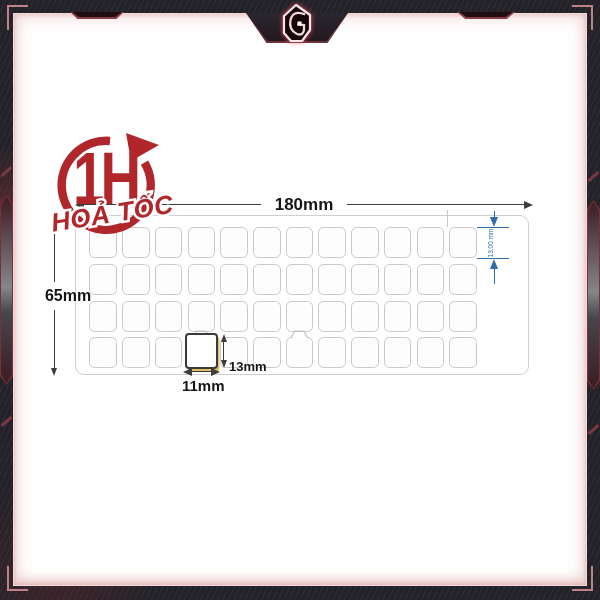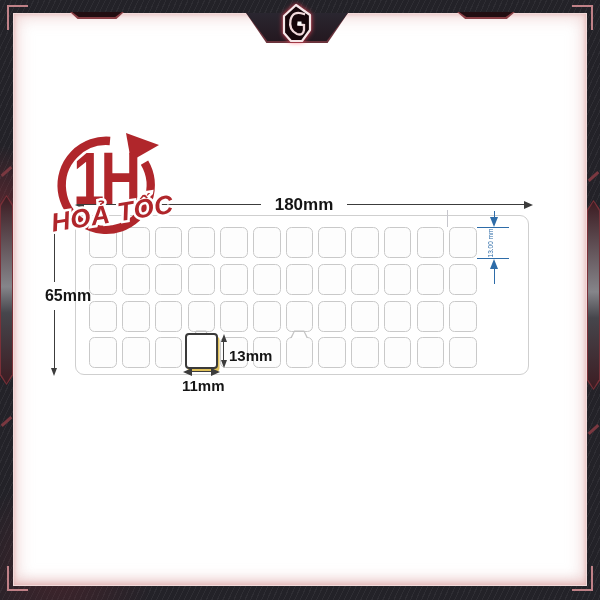--- a/index.html
+++ b/index.html
@@ -54,21 +54,21 @@
   .tri.r{border-top:4px solid transparent;border-bottom:4px solid transparent;border-left:9px solid #3c3c3c;}
   .tri.u{border-left:3.5px solid transparent;border-right:3.5px solid transparent;border-bottom:8px solid #3c3c3c;}
   .tri.d{border-left:3.5px solid transparent;border-right:3.5px solid transparent;border-top:8px solid #3c3c3c;}
   .hline{flex:1;height:0;border-top:1.6px solid #3c3c3c;}
   .vline{width:0;flex:1;border-left:1.6px solid #3c3c3c;}
   #dim180{position:absolute;left:75px;top:196px;width:458px;height:17px;display:flex;align-items:center;z-index:2;}
   #dim180 .dim-label{font-size:17px;padding:0 14px;}
   #dim65{position:absolute;left:41px;top:216px;width:26px;height:160px;display:flex;flex-direction:column;align-items:center;z-index:2;}
   #dim65 .dim-label{font-size:16px;padding:5px 0;margin-left:28px;}
   #dim13{position:absolute;left:219px;top:334px;width:9px;height:34px;display:flex;flex-direction:column;align-items:center;z-index:6;}
-  #lab13{position:absolute;left:229px;top:347px;font-size:15px;z-index:6;}
+  #lab13{position:absolute;left:229px;top:359px;font-size:13px;z-index:6;}
   #dim11{position:absolute;left:183px;top:367px;width:37px;height:9px;display:flex;align-items:center;z-index:6;}
   #lab11{position:absolute;left:182px;top:377px;width:40px;text-align:center;font-size:15px;z-index:6;}
   
   #bluedim{position:absolute;left:477px;top:211px;width:32px;height:74px;z-index:2;color:#2e6ca8;}
   #bluedim .tick{position:absolute;left:0;right:0;border-top:1px solid #2e6ca8;}
   #bluedim .tri.u{border-bottom-color:#2e6ca8;border-left-width:4px;border-right-width:4px;border-bottom-width:10px;}
   #bluedim .tri.d{border-top-color:#2e6ca8;border-left-width:4px;border-right-width:4px;border-top-width:10px;}
   #bluedim .tail{position:absolute;left:16.5px;width:0;border-left:1px solid #2e6ca8;}
   #bluelab{position:absolute;left:13px;top:32px;transform:translate(-50%,-50%) rotate(-90deg);
     font-size:6.5px;white-space:nowrap;color:#2e6ca8;}

